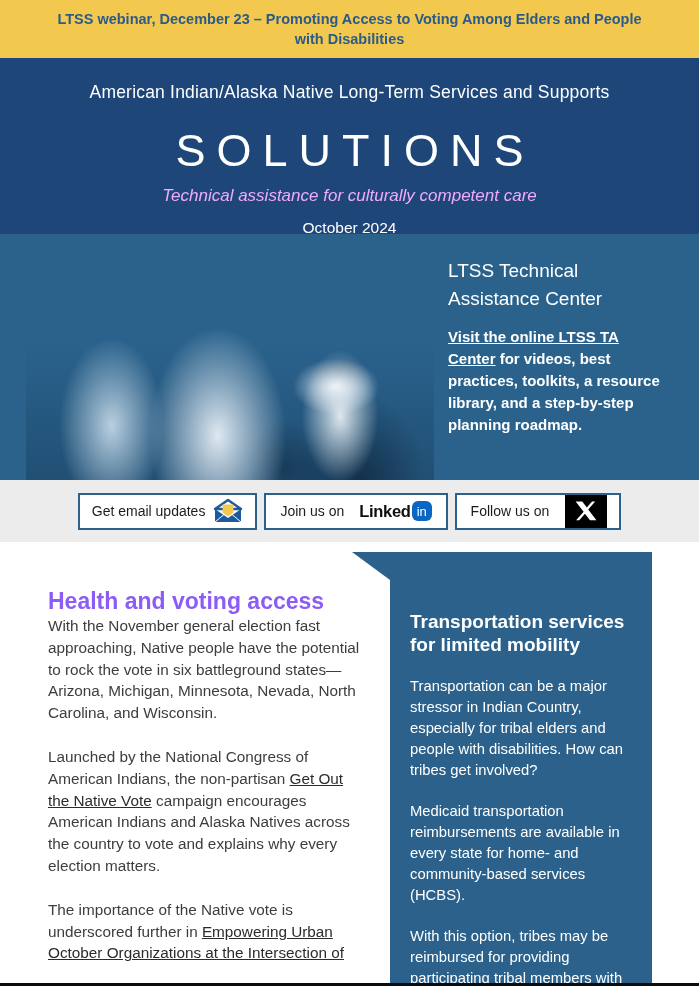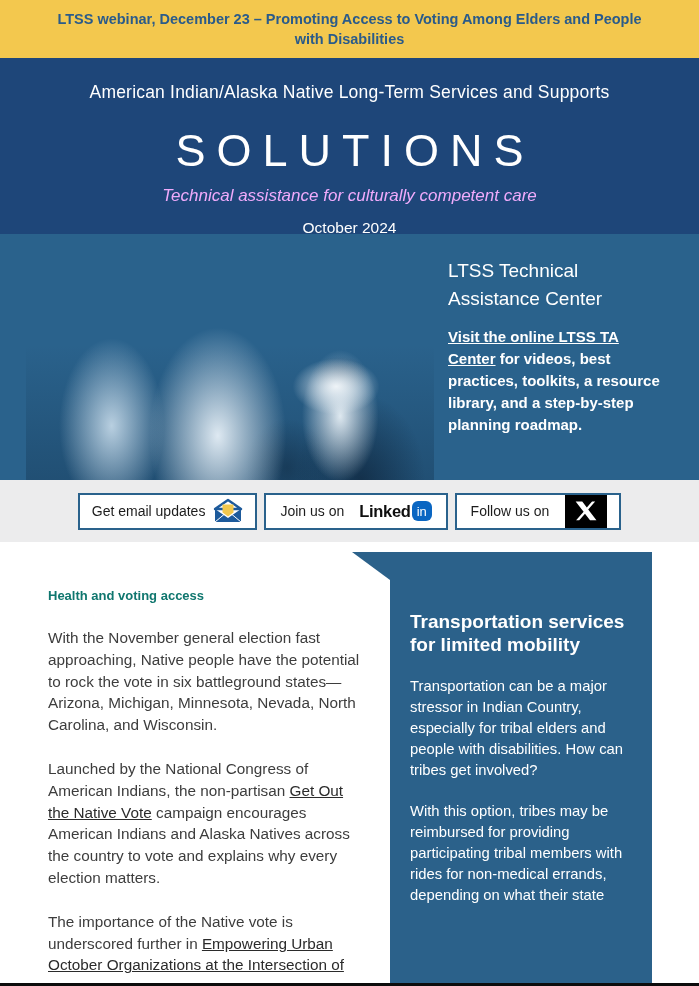--- a/index.html
+++ b/index.html
@@ -69,21 +69,21 @@
   .x-label { padding:0 16px 0 14px; }
   .x-box {
     width:42px; height:33px; background:#000000; color:#ffffff;
     display:flex; align-items:center; justify-content:center;
   }
   .x-gap { width:12px; height:33px; background:#ffffff; }
 
   
   .main { position:relative; background:#ffffff; height:444px; }
   .article-left { position:absolute; left:48px; top:46px; width:316px; }
-  .article-heading { color:#0f766e; font-size:13px; font-weight:bold; margin-bottom:24px; }
+  .article-heading { color:#8b5cf6; font-size:23px; font-weight:bold; }
   .article-left p { font-size:15.3px; line-height:21.8px; color:#3D3D3D; margin-bottom:22px; }
   .article-left a { color:#2b2b2b; text-decoration:underline; cursor:pointer; }
 
   .panel {
     position:absolute; left:390px; top:10px; width:262px; height:520px;
     background:#2B618A; color:#ffffff; padding:58px 20px 20px 20px;
   }
   .panel::before {
     content:""; position:absolute; left:-38px; top:0; width:0; height:0;
     border-top:28px solid #2B618A; border-left:38px solid transparent;
@@ -156,18 +156,19 @@
   <div class="article-left">
     <div class="article-heading">Health and voting access</div>
     <p>With the November general election fast approaching, Native people have the potential to rock the vote in six battleground states—Arizona, Michigan, Minnesota, Nevada, North Carolina, and Wisconsin.</p>
     <p><span>Launched by the National Congress of American Indians, the non-partisan </span><a>Get Out the Native Vote</a><span> campaign encourages American Indians and Alaska Natives across the country to vote and explains why every election matters.</span></p>
     <p><span>The importance of the Native vote is underscored further in </span><a>Empowering Urban October Organizations at the Intersection of</a></p>
   </div>
 
   <div class="panel">
     <div class="panel-heading">Transportation services for limited mobility</div>
     <p>Transportation can be a major stressor in Indian Country, especially for tribal elders and people with disabilities. How can tribes get involved?</p>
+    <p>Medicaid transportation reimbursements are available in every state for home- and community-based services (HCBS).</p>
     <p>With this option, tribes may be reimbursed for providing participating tribal members with rides for non-medical errands, depending on what their state</p>
   </div>
 
 </div>
 
 <div class="bottom-line"></div>
 
 </body></html>

